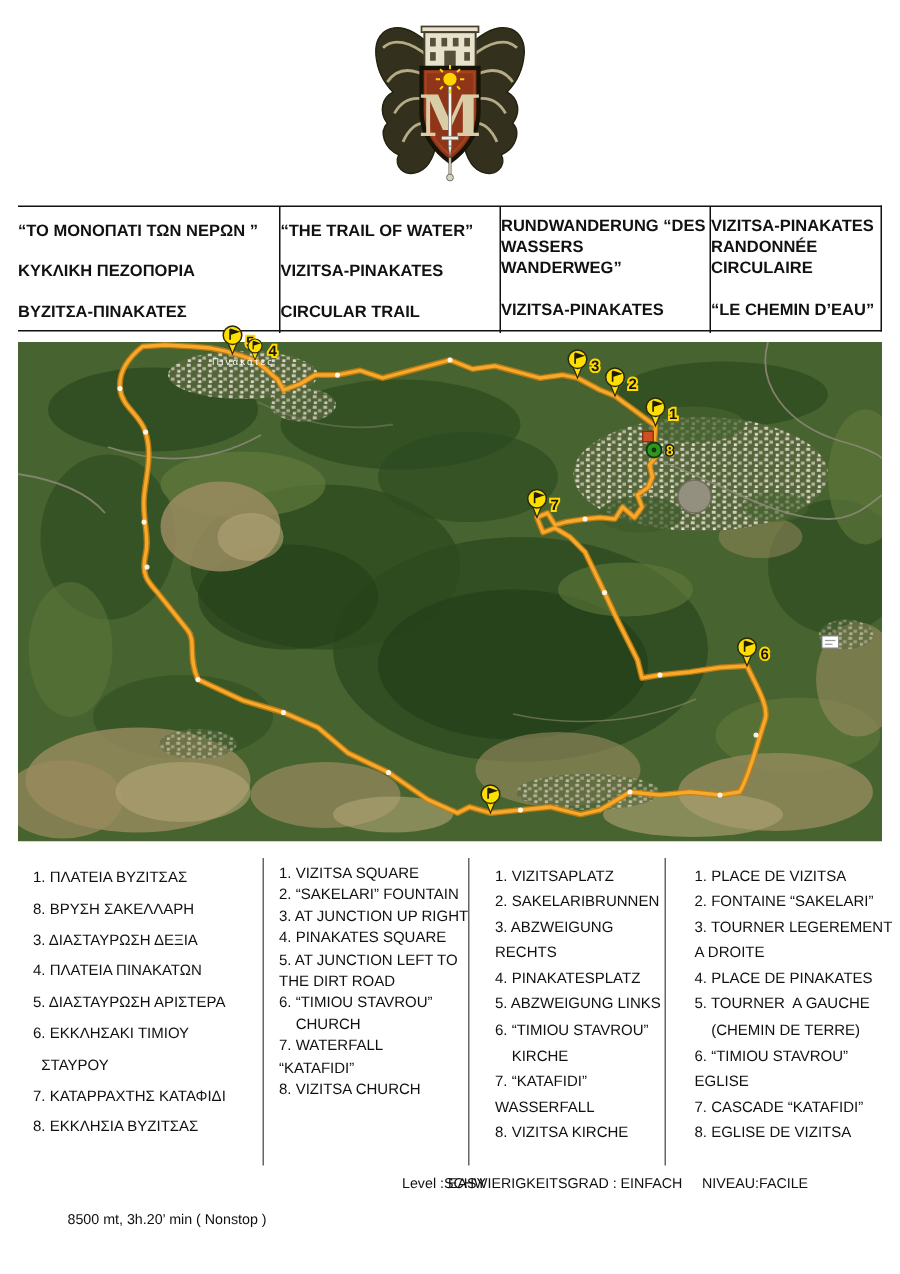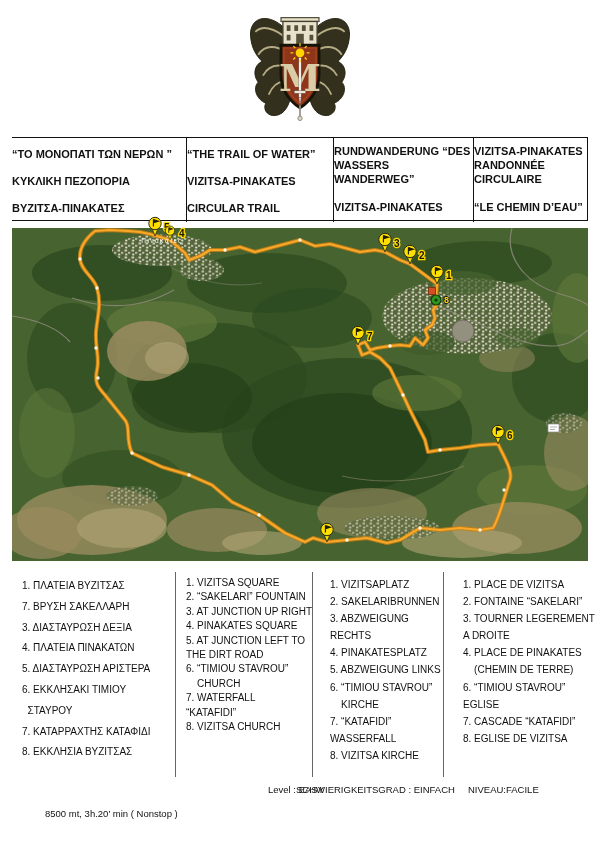--- a/index.html
+++ b/index.html
@@ -275,24 +275,24 @@
             <path d="M0,8 L-3.2,0 L3.2,0 Z" fill="#ffdf00" stroke="#2a2a10" stroke-width="0.8"></path>
             <circle cy="-4.5" r="6.2" fill="#ffdf00" stroke="#2a2a10" stroke-width="1"></circle>
             <path d="M-1.6,-8.5 L-1.6,-1.5 M-1.6,-8.5 L3.4,-6.8 L-1.6,-5.2" fill="#1c1c08" stroke="#1c1c08" stroke-width="1.1"></path>
           </g>
         </g>
       </g>
   </svg>
 </div>
 
 <div id="legend">
-    <div class="leg-col lc0"><div>1. ΠΛΑΤΕΙΑ ΒΥΖΙΤΣΑΣ</div><div>7. ΒΡΥΣΗ ΣΑΚΕΛΛΑΡΗ</div><div>3. ΔΙΑΣΤΑΥΡΩΣΗ ΔΕΞΙΑ</div><div>4. ΠΛΑΤΕΙΑ ΠΙΝΑΚΑΤΩΝ</div><div>5. ΔΙΑΣΤΑΥΡΩΣΗ ΑΡΙΣΤΕΡΑ</div><div>6. ΕΚΚΛΗΣΑΚΙ ΤΙΜΙΟΥ</div><div>  ΣΤΑΥΡΟΥ</div><div>7. ΚΑΤΑΡΡΑΧΤΗΣ ΚΑΤΑΦΙΔΙ</div><div>8. ΕΚΚΛΗΣΙΑ ΒΥΖΙΤΣΑΣ</div></div>
+    <div class="leg-col lc0"><div>1. ΠΛΑΤΕΙΑ ΒΥΖΙΤΣΑΣ</div><div>8. ΒΡΥΣΗ ΣΑΚΕΛΛΑΡΗ</div><div>3. ΔΙΑΣΤΑΥΡΩΣΗ ΔΕΞΙΑ</div><div>4. ΠΛΑΤΕΙΑ ΠΙΝΑΚΑΤΩΝ</div><div>5. ΔΙΑΣΤΑΥΡΩΣΗ ΑΡΙΣΤΕΡΑ</div><div>6. ΕΚΚΛΗΣΑΚΙ ΤΙΜΙΟΥ</div><div>  ΣΤΑΥΡΟΥ</div><div>7. ΚΑΤΑΡΡΑΧΤΗΣ ΚΑΤΑΦΙΔΙ</div><div>8. ΕΚΚΛΗΣΙΑ ΒΥΖΙΤΣΑΣ</div></div>
     <div class="leg-col lc1"><div>1. VIZITSA SQUARE</div><div>2. “SAKELARI” FOUNTAIN</div><div>3. AT JUNCTION UP RIGHT</div><div>4. PINAKATES SQUARE</div><div>5. AT JUNCTION LEFT TO</div><div>THE DIRT ROAD</div><div>6. “TIMIOU STAVROU”</div><div>    CHURCH</div><div>7. WATERFALL</div><div>“KATAFIDI”</div><div>8. VIZITSA CHURCH</div></div>
     <div class="leg-col lc2"><div>1. VIZITSAPLATZ</div><div>2. SAKELARIBRUNNEN</div><div>3. ABZWEIGUNG</div><div>RECHTS</div><div>4. PINAKATESPLATZ</div><div>5. ABZWEIGUNG LINKS</div><div>6. “TIMIOU STAVROU”</div><div>    KIRCHE</div><div>7. “KATAFIDI”</div><div>WASSERFALL</div><div>8. VIZITSA KIRCHE</div></div>
-    <div class="leg-col lc3"><div>1. PLACE DE VIZITSA</div><div>2. FONTAINE “SAKELARI”</div><div>3. TOURNER LEGEREMENT</div><div>A DROITE</div><div>4. PLACE DE PINAKATES</div><div>    (CHEMIN DE TERRE)</div><div>6. “TIMIOU STAVROU”</div><div>EGLISE</div><div>7. CASCADE “KATAFIDI”</div><div>8. EGLISE DE VIZITSA</div></div>
+    <div class="leg-col lc3"><div>1. PLACE DE VIZITSA</div><div>2. FONTAINE “SAKELARI”</div><div>3. TOURNER LEGEREMENT</div><div>A DROITE</div><div>4. PLACE DE PINAKATES</div><div>5. TOURNER  A GAUCHE</div><div>    (CHEMIN DE TERRE)</div><div>6. “TIMIOU STAVROU”</div><div>EGLISE</div><div>7. CASCADE “KATAFIDI”</div><div>8. EGLISE DE VIZITSA</div></div>
   </div>
 
 <div id="footer">
   <span id="f-dist">8500 mt, 3h.20’ min ( Nonstop )</span>
   <span id="f-en">Level : EASY</span>
   <span id="f-de">SCHWIERIGKEITSGRAD : EINFACH</span>
   <span id="f-fr">NIVEAU:FACILE</span>
 </div>
 
 </body></html>

